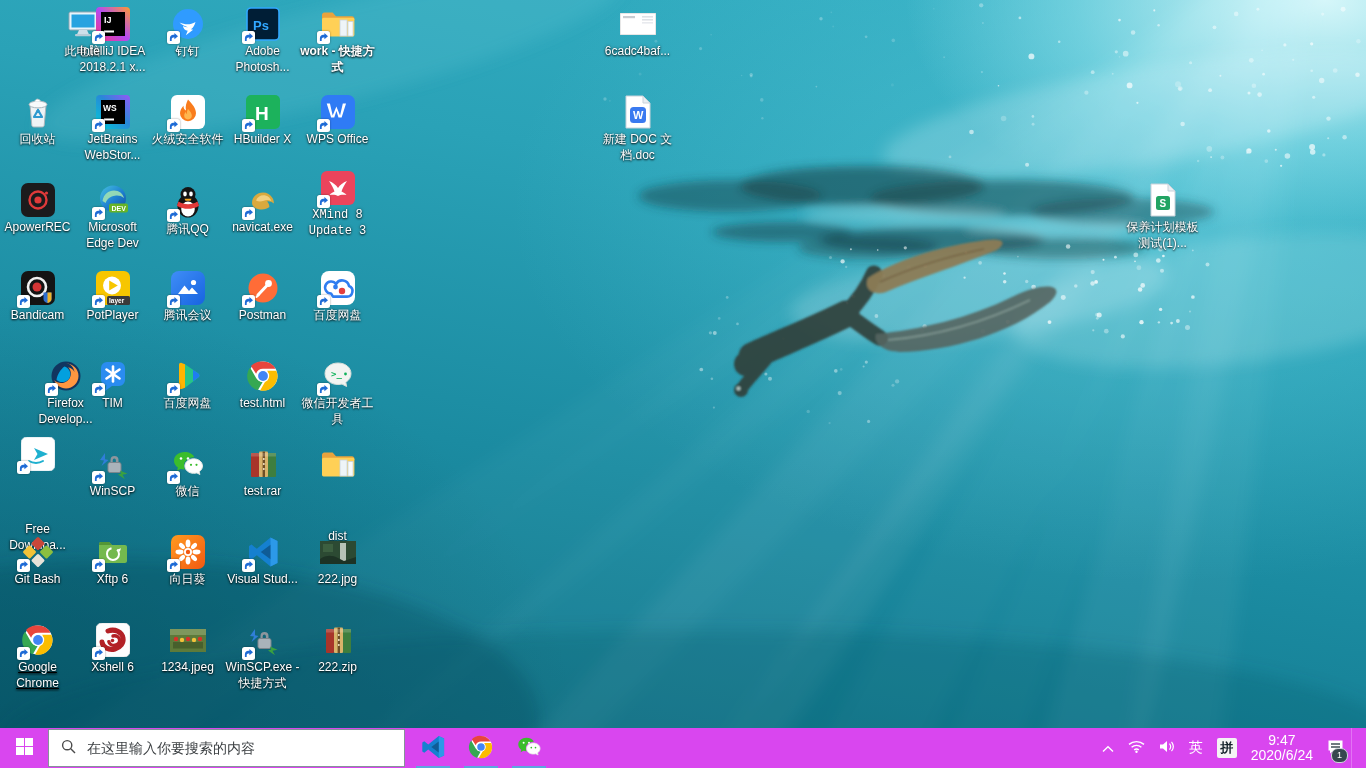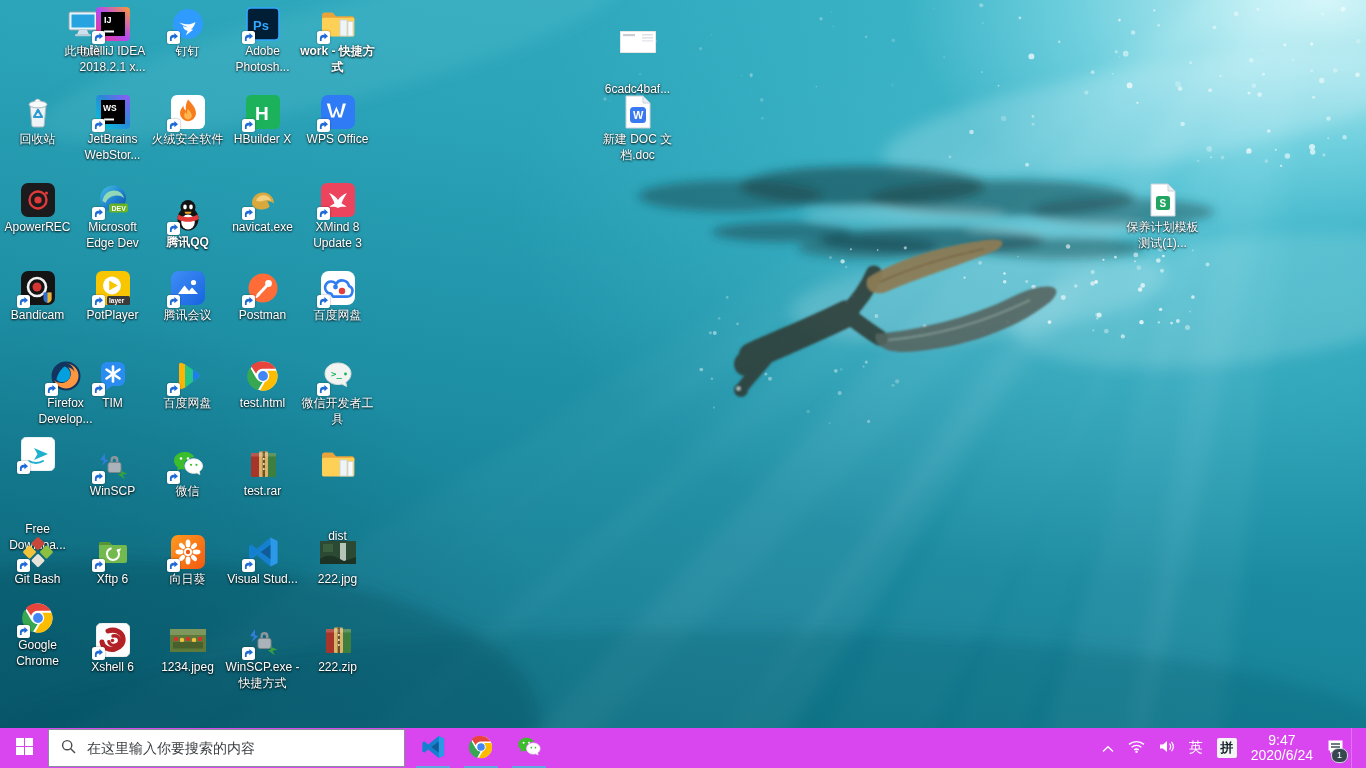--- a/index.html
+++ b/index.html
@@ -368,21 +368,21 @@
               <rect x="28" y="12.5" width="5" height="14.5" fill="#f7fafc" stroke="#c9d4dc" stroke-width=".8"></rect>
             </svg>
             <span class="sc">
               <svg viewBox="0 0 10 10" width="9" height="9">
                 <path d="M1 9V5.8C1 3.7 2.7 2 4.8 2H6V0l4 3.5L6 7V5H4.8C3.8 5 3 5.8 3 6.8V9z" fill="#1e6bd6"></path>
               </svg>
             </span>
           </div>
           <div class="icon-label">work - 快捷方式</div>
         </div>
-        <div class="desktop-icon" style="left: 600px; top: 24px; gap: 20px;">
+        <div class="desktop-icon" style="left: 600px; top: 6px;">
           <div class="icon-art">
             <svg width="36" height="22" viewBox="0 0 36 22">
               <rect width="36" height="22" fill="#fff" stroke="#cfcfcf"></rect>
               <rect x="3" y="3" width="12" height="2.2" fill="#c9ccd1"></rect>
               <rect x="22" y="3" width="11" height="1.6" fill="#dfe2e6"></rect>
               <rect x="22" y="6" width="11" height="1.6" fill="#dfe2e6"></rect>
               <rect x="22" y="9" width="11" height="1.6" fill="#e8eaee"></rect>
             </svg>
           </div>
           <div class="icon-label">6cadc4baf...</div>
@@ -503,21 +503,21 @@
               <text x="15.5" y="27.5" font-size="7" font-weight="bold" fill="#fff" font-family="sans-serif">DEV</text>
             </svg>
             <span class="sc">
               <svg viewBox="0 0 10 10" width="9" height="9">
                 <path d="M1 9V5.8C1 3.7 2.7 2 4.8 2H6V0l4 3.5L6 7V5H4.8C3.8 5 3 5.8 3 6.8V9z" fill="#1e6bd6"></path>
               </svg>
             </span>
           </div>
           <div class="icon-label">Microsoft Edge Dev</div>
         </div>
-        <div class="desktop-icon" style="left: 150px; top: 197px; font-weight: bold;">
+        <div class="desktop-icon" style="left: 150px; top: 184px;">
           <div class="icon-art">
             <svg width="34" height="34" viewBox="0 0 34 34">
               <ellipse cx="17" cy="21" rx="10.5" ry="11.5" fill="#141414"></ellipse>
               <circle cx="17" cy="9.5" r="7.5" fill="#141414"></circle>
               <ellipse cx="17" cy="24" rx="6.8" ry="7.5" fill="#fff"></ellipse>
               <ellipse cx="14" cy="9" rx="1.8" ry="2.4" fill="#fff"></ellipse>
               <ellipse cx="20" cy="9" rx="1.8" ry="2.4" fill="#fff"></ellipse>
               <path d="M13.5 13.8h7l-1 2h-5z" fill="#f5a623"></path>
               <path d="M7.5 16.5c5.8 3.6 13.2 3.6 19 0l1.6 4.2c-6.8 4.2-15.4 4.2-22.2 0z" fill="#e23a3a"></path>
             </svg>
@@ -536,21 +536,21 @@
               <path d="M10 17.5c1.5-4 5.5-6 9.5-5 3 .8 5 2.8 5.8 5.6-2.4-1.2-4.8-1.3-7.4-.4-3 1-5.6 1-7.9-.2z" fill="#f3d080"></path>
             </svg>
             <span class="sc">
               <svg viewBox="0 0 10 10" width="9" height="9">
                 <path d="M1 9V5.8C1 3.7 2.7 2 4.8 2H6V0l4 3.5L6 7V5H4.8C3.8 5 3 5.8 3 6.8V9z" fill="#1e6bd6"></path>
               </svg>
             </span>
           </div>
           <div class="icon-label">navicat.exe</div>
         </div>
-        <div class="desktop-icon" style="left: 300px; top: 182px;">
+        <div class="desktop-icon" style="left: 300px; top: 170px; font-family: Liberation Mono, monospace;">
           <div class="icon-art">
             <svg width="34" height="34" viewBox="0 0 34 34">
               <rect width="34" height="34" rx="6" fill="#eb445c"></rect>
               <path d="M8 10c4 1.5 7 4 9 7 2-3 5-5.5 9-7-2.5 4-4.5 7-5.5 10.5 2 .8 3.5 1.8 5 3.5-3.5-.5-6.5-.2-8.5 1-2-1.2-5-1.5-8.5-1 1.5-1.7 3-2.7 5-3.5C12.5 17 10.5 14 8 10z" fill="#fff"></path>
             </svg>
             <span class="sc">
               <svg viewBox="0 0 10 10" width="9" height="9">
                 <path d="M1 9V5.8C1 3.7 2.7 2 4.8 2H6V0l4 3.5L6 7V5H4.8C3.8 5 3 5.8 3 6.8V9z" fill="#1e6bd6"></path>
               </svg>
             </span>
@@ -890,21 +890,21 @@
           <div class="icon-art">
             <svg width="36" height="23" viewBox="0 0 36 23">
               <rect width="36" height="23" fill="#2c4a33"></rect>
               <rect x="20" y="2" width="6" height="18" fill="#cfd8cf" opacity=".85"></rect>
               <path d="M0 18c6-4 12-4 18-1l6 3 12-4v7H0z" fill="#1d3325"></path>
               <rect x="3" y="3" width="10" height="8" fill="#3c5f40"></rect>
             </svg>
           </div>
           <div class="icon-label">222.jpg</div>
         </div>
-        <div class="desktop-icon" style="left: 0px; top: 600px;">
+        <div class="desktop-icon" style="left: 0px; top: 622px; text-decoration: underline;">
           <div class="icon-art">
             <svg width="34" height="34" viewBox="0 0 34 34">
               <circle cx="17" cy="17" r="14.5" fill="#fff"></circle>
               <path d="M17 2.5a14.5 14.5 0 0 1 12.6 7.3H17a7.3 7.3 0 0 0-6.9 4.9L5 7A14.5 14.5 0 0 1 17 2.5z" fill="#e8453c"></path>
               <path d="M4.1 8.6l6 10.4a7.3 7.3 0 0 0 6.3 3.7h.4l-5 8.6A14.5 14.5 0 0 1 4.1 8.6z" fill="#36a852"></path>
               <path d="M30.4 11.8a14.5 14.5 0 0 1-16.3 19.6l5.9-10.2a7.3 7.3 0 0 0 1-9.4z" fill="#fcbd00"></path>
               <circle cx="17" cy="17" r="6.2" fill="#fff"></circle>
               <circle cx="17" cy="17" r="4.9" fill="#4285f4"></circle>
             </svg>
             <span class="sc">

